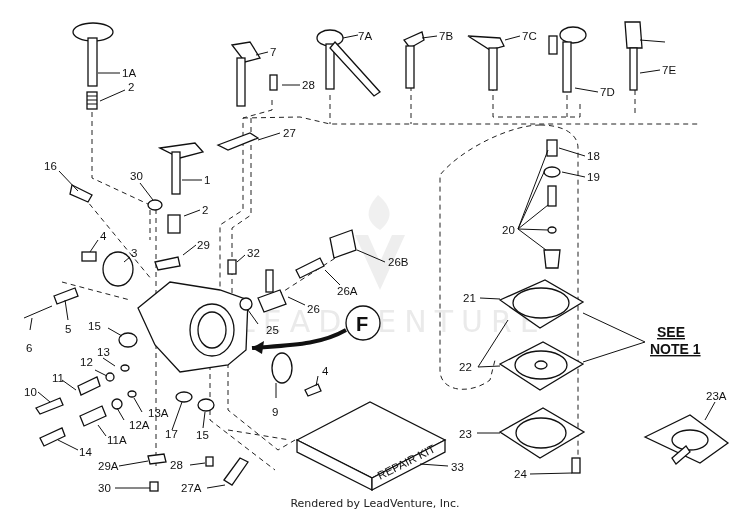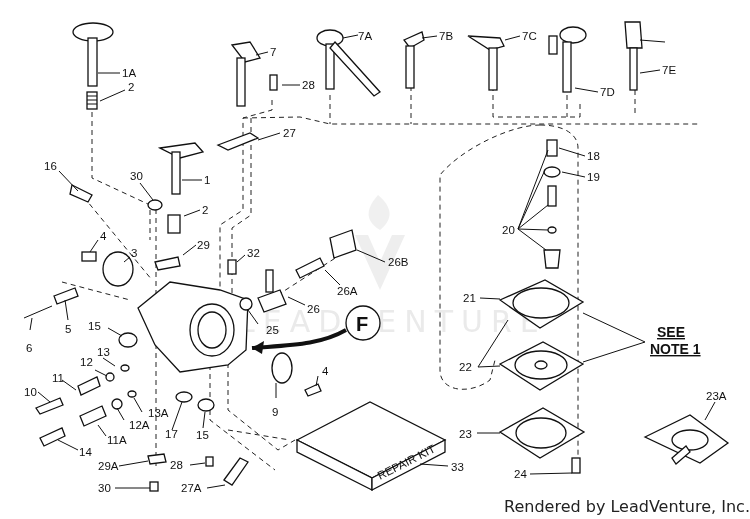--- a/index.html
+++ b/index.html
@@ -5,22 +5,22 @@
   html, body { margin: 0; padding: 0; background: #ffffff; }
   body { width: 750px; height: 519px; overflow: hidden; position: relative;
          font-family: "Liberation Sans", sans-serif; }
   #diagram { position: absolute; left: 0; top: 0; width: 750px; height: 519px; }
   .lbl { font-family: "Liberation Sans", sans-serif; font-size: 11.5px; fill: #111; }
   .note { font-family: "Liberation Sans", sans-serif; font-size: 14px; font-weight: bold; fill: #111; text-decoration: underline; }
   .part { fill: #fff; stroke: #111; stroke-width: 1.3; }
   .dash { fill: none; stroke: #222; stroke-width: 1; stroke-dasharray: 5 4; }
   .lead { stroke: #111; stroke-width: 1; fill: none; }
   .wm { font-family: "DejaVu Sans", sans-serif; font-size: 30px; fill: #d9d9d9; letter-spacing: 8px; opacity: 0.55; }
-  #credit { position: absolute; left: 0; width: 750px; top: 497px; text-align: right;
-            font-family: "DejaVu Sans", sans-serif; font-size: 16px; color: #222; }
+  #credit { position: absolute; left: 0; width: 750px; top: 497px; text-align: center;
+            font-family: "DejaVu Sans", sans-serif; font-size: 11px; color: #222; }
 </style>
 </head>
 <body>
 
 <svg id="diagram" viewBox="0 0 750 519" xmlns="http://www.w3.org/2000/svg">
 
   <g>
     <path d="M355 235 L380 290 L405 235 L392 235 L380 262 L368 235 Z" fill="#e2e2e2" opacity="0.6"></path>
     <path d="M378 195 C360 215 372 225 380 230 C390 222 396 210 378 195 Z" fill="#e6e6e6" opacity="0.6"></path>
     <text class="wm" x="238" y="332">LEADVENTURE</text>

